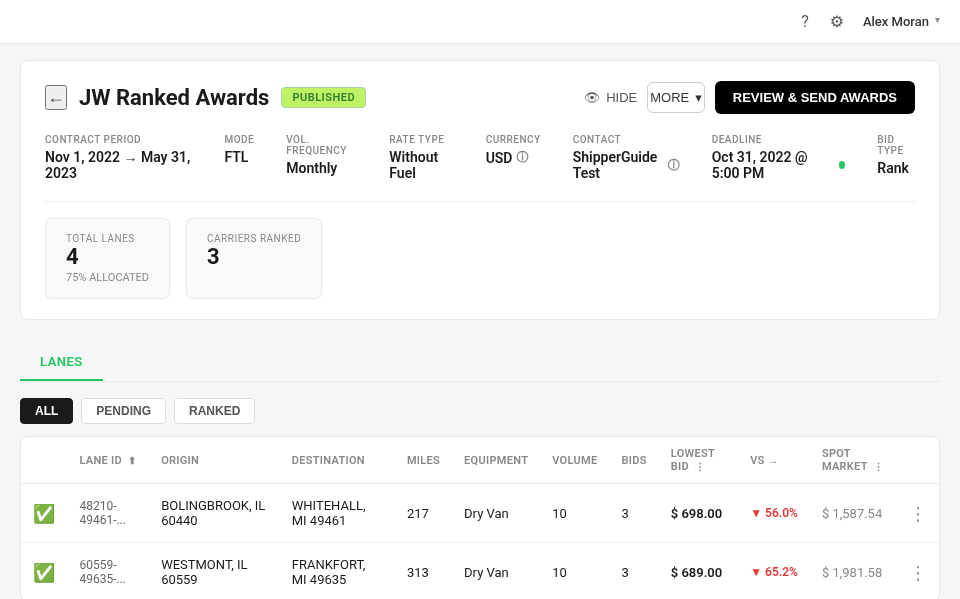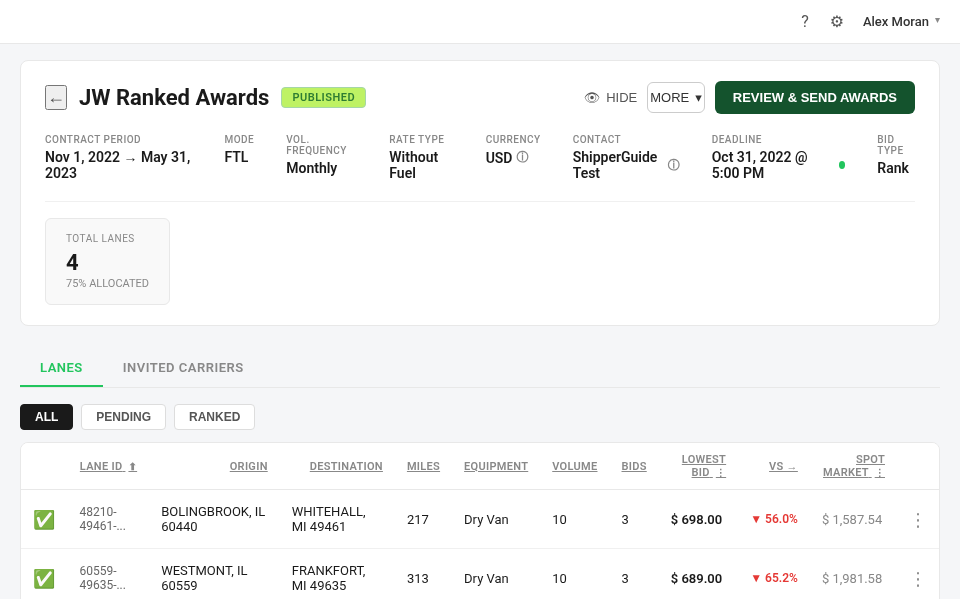--- a/index.html
+++ b/index.html
@@ -57,21 +57,21 @@
       color: #555; cursor: pointer; font-size: 13px; font-weight: 500;
       background: none; border: none;
     }
     .more-btn {
       display: flex; align-items: center; gap: 6px;
       border: 1px solid #ccc; border-radius: 6px;
       padding: 7px 2px; background: #fff;
       font-size: 13px; font-weight: 500; cursor: pointer; color: #333;
     }
     .review-btn {
-      background: #14532d; color: #fff;
+      background: #000000; color: #fff;
       border: none; border-radius: 6px;
       padding: 9px 18px; font-size: 13px; font-weight: 600;
       cursor: pointer;
     }
 
     
     .meta-row { display: flex; align-items: flex-start; gap: 32px; }
     .meta-item { }
     .meta-label { font-size: 10px; color: #888; text-transform: uppercase; letter-spacing: 0.5px; margin-bottom: 4px; font-weight: 500; }
     .meta-value { font-size: 14px; font-weight: 600; color: #1a1a1a; display: flex; align-items: center; gap: 4px; }
@@ -80,21 +80,21 @@
 
     
     .stats-row { display: flex; gap: 16px; margin-top: 20px; padding-top: 16px; border-top: 1px solid #f0f0f0; }
     .stat-box {
       background: #f9f9f9;
       border: 1px solid #e8e8e8;
       border-radius: 6px;
       padding: 14px 20px;
       min-width: 120px;
     }
-    .stat-label { font-size: 10px; color: #888; text-transform: uppercase; letter-spacing: 0.5px; margin-bottom: 6px; }
+    .stat-label { font-size: 10px; color: #888; text-transform: uppercase; letter-spacing: 0.5px; }
     .stat-value { font-size: 22px; font-weight: 700; color: #1a1a1a; }
     .stat-sub { font-size: 11px; color: #888; margin-top: 2px; }
 
     
     .tabs-section { margin-top: 24px; border-bottom: 1px solid #e8e8e8; }
     .tabs { display: flex; gap: 0; }
     .tab {
       padding: 10px 20px; font-size: 13px; font-weight: 600;
       color: #888; cursor: pointer; border-bottom: 2px solid transparent;
       text-transform: uppercase; letter-spacing: 0.5px;
@@ -106,26 +106,25 @@
     .filter-btn {
       padding: 5px 14px; border-radius: 4px; font-size: 12px; font-weight: 600;
       cursor: pointer; border: 1px solid #ddd; background: #fff; color: #555;
     }
     .filter-btn.active { background: #1a1a1a; color: #fff; border-color: #1a1a1a; }
 
     
     .table-container { background: #fff; border: 1px solid #e8e8e8; border-radius: 8px; overflow: hidden; }
     table { width: 100%; border-collapse: collapse; }
     thead th {
-      padding: 10px 12px; text-align: right;
+      padding: 10px 12px; text-align: left;
       font-size: 11px; font-weight: 600; color: #888;
       text-transform: uppercase; letter-spacing: 0.3px;
       border-bottom: 1px solid #e8e8e8;
       background: #fff;
-      text-decoration: underline;
     }
     thead th.sortable { cursor: pointer; }
     .sort-icon { font-size: 10px; margin-left: 3px; }
     tbody tr { border-bottom: 1px solid #f0f0f0; }
     tbody tr:last-child { border-bottom: none; }
     tbody td { padding: 14px 12px; font-size: 13px; color: #1a1a1a; }
     .check-circle { color: #22c55e; font-size: 18px; }
     .lane-id { color: #666; font-size: 12px; }
     .vs-down { color: #e53935; font-size: 12px; font-weight: 600; display: flex; align-items: center; gap: 3px; }
     .price { font-weight: 600; }
@@ -214,27 +213,30 @@
         <div class="meta-value">Rank</div>
       </div>
     </div>
 
     <div class="stats-row">
       <div class="stat-box">
         <div class="stat-label">TOTAL LANES</div>
         <div class="stat-value">4</div>
         <div class="stat-sub">75% ALLOCATED</div>
       </div>
+      <div class="stat-box">
+        <div class="stat-label">CARRIERS RANKED</div>
+        <div class="stat-value">3</div>
+      </div>
     </div>
   </div>
 
   <div class="tabs-section">
     <div class="tabs">
       <div class="tab active">LANES</div>
-      <div class="tab">INVITED CARRIERS</div>
     </div>
   </div>
 
   <div class="filter-row">
     <button class="filter-btn active">ALL</button>
     <button class="filter-btn">PENDING</button>
     <button class="filter-btn">RANKED</button>
   </div>
 
   <div class="table-container">

